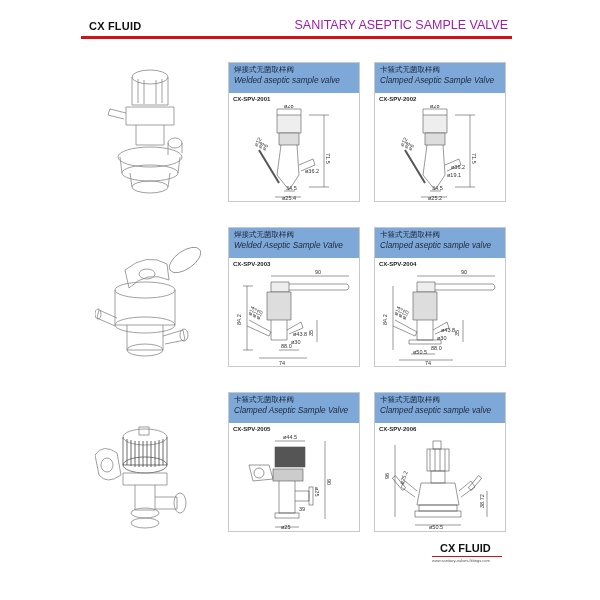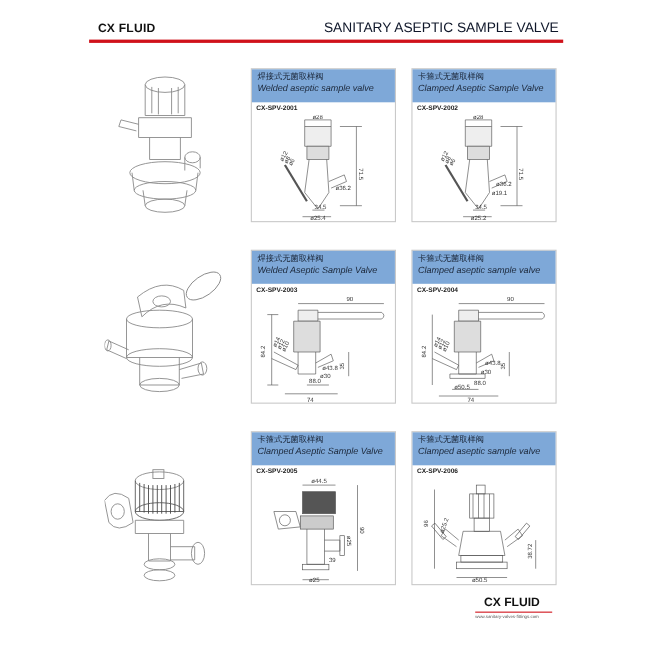--- a/index.html
+++ b/index.html
@@ -1,18 +1,18 @@
 <!DOCTYPE html>
 <html><head>
 <meta charset="utf-8">
 <style>
   html, body { margin:0; padding:0; background:#ffffff; }
   body { width:600px; height:600px; position:relative; overflow:hidden; font-family:"Liberation Sans", sans-serif; color:#222; }
   .brand { position:absolute; left:89px; top:20px; font-size:11px; font-weight:bold; letter-spacing:0.2px; color:#111; }
-  .doc-title { position:absolute; right:92px; top:18px; font-size:12.5px; color:#0f172a; }
+  .doc-title { position:absolute; right:92px; top:18px; font-size:12.5px; color:#a21caf; }
   .redline { position:absolute; left:81px; top:36px; width:431px; height:3px; background:#d0121b; }
   .card { position:absolute; width:130px; border:1px solid #c9c9c9; background:#fff; }
   .card-head { background:#7ea8d8; color:#1f2e40; padding:2px 4px 2px 5px; height:30px; box-sizing:border-box; }
   .card-head .zh { font-size:7.5px; line-height:10px; color:#1a2638; }
   .card-head .en { font-size:8.2px; line-height:12px; color:#1a2638; white-space:nowrap;font-style:italic; }
   .card-model { font-size:6px; font-weight:bold; padding:3px 4px 0 4px; height:9px; }
   .card-drawing { position:relative; }
   .card-drawing svg { display:block; }
   .iso { position:absolute; }
   .footer-brand { position:absolute; left:440px; top:542px; font-size:11px; font-weight:bold; color:#111; }

